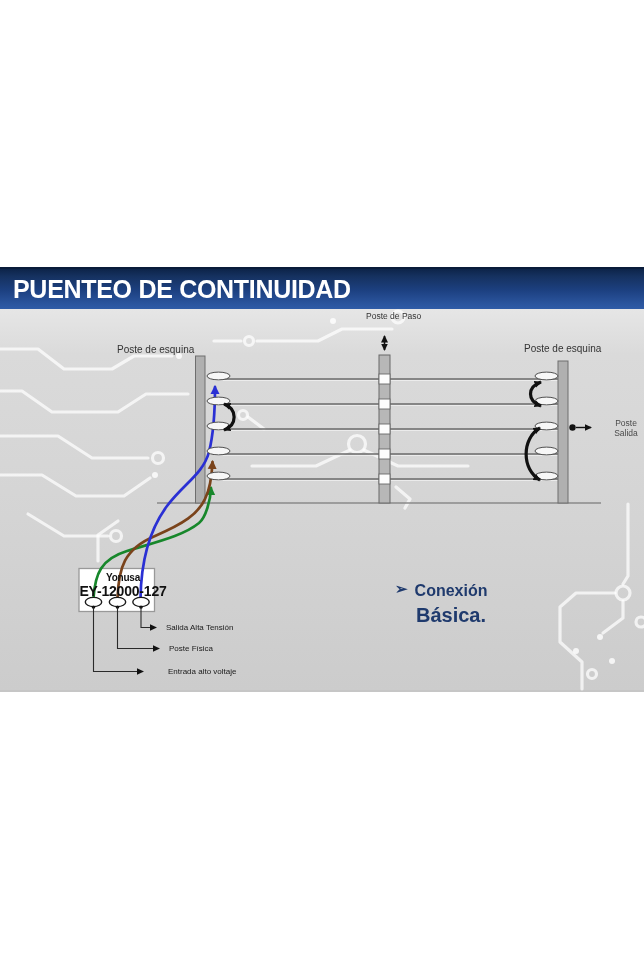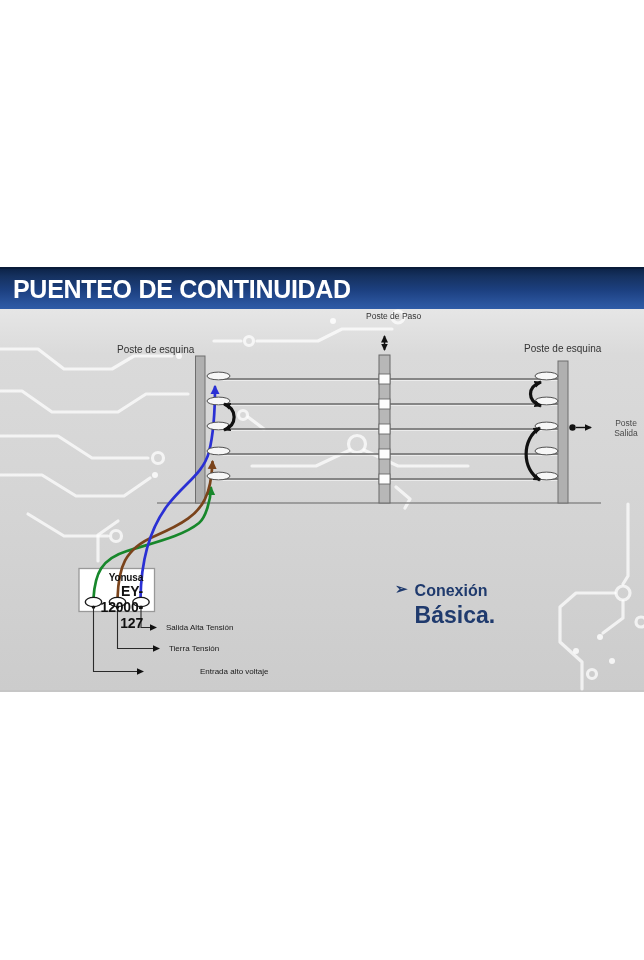--- a/index.html
+++ b/index.html
@@ -22,32 +22,32 @@
     background:linear-gradient(180deg,#e6e6e6 0%, #dadada 12%, #d4d4d4 55%, #cccccc 100%);
     border-bottom:2px solid #c6c6c6;
   }
   svg.diagram { position:absolute; left:0; top:0; width:644px; height:960px; }
   .lbl { position:absolute; color:#333333; white-space:nowrap; }
   .lbl-post { font-size:10px;margin-top:12px; }
   .lbl-paso { font-size:8.5px; }
   .lbl-callout { font-size:8.5px; line-height:10px; text-align:center; color:#4a4a4a; }
   .lbl-term { font-size:8px; color:#1a1a1a; }
   .box-brand, .box-model {
-    position:absolute; left:79px; width:64px; text-align:right;
+    position:absolute; left:79px; width:88px; text-align:center;
     font-weight:bold; color:#111; letter-spacing:-0.2px;
   }
   .box-brand { top:572px; font-size:10px; }
   .box-model { top:583px; font-size:14px; }
   .note {
     position:absolute; left:395px; top:578px; display:flex; align-items:flex-start;
     color:#1f3a6d; font-weight:bold;
   }
   .note-bullet { font-size:15px; line-height:22px; margin-right:7px; }
   .note-line1 { font-size:16px; line-height:25px; }
-  .note-line2 { font-size:23px; line-height:25px; text-align:center; }
+  .note-line2 { font-size:20px; line-height:25px; text-align:center; }
 </style>
 </head>
 <body>
 
 <div class="page">
 
   <div class="title-bar">
     <span class="title-text">PUENTEO DE CONTINUIDAD</span>
   </div>
 
@@ -190,22 +190,22 @@
 
   <div class="lbl lbl-callout" style="left:597px; top:418px; width:36px;margin-left:11px;">
     <div>Poste</div>
     <div>Salida</div>
   </div>
 
   <div class="box-brand">Yonusa</div>
   <div class="box-model">EY-12000-127</div>
 
   <div class="lbl lbl-term" style="left:166px; top:622.5px;">Salida Alta Tensión</div>
-  <div class="lbl lbl-term" style="left:169px; top:643.5px;">Tierra Tensión</div>
-  <div class="lbl lbl-term" style="left:168px; top:666.5px;padding-left:32px;">Entrada alto voltaje</div>
+  <div class="lbl lbl-term" style="left:169px; top:643.5px;">Poste Física</div>
+  <div class="lbl lbl-term" style="left:136px; top:666.5px;padding-left:32px;">Entrada alto voltaje</div>
 
   <div class="note">
     <span class="note-bullet">➢</span>
     <div class="note-text">
       <div class="note-line1">Conexión</div>
       <div class="note-line2">Básica.</div>
     </div>
   </div>
 
 </div>

